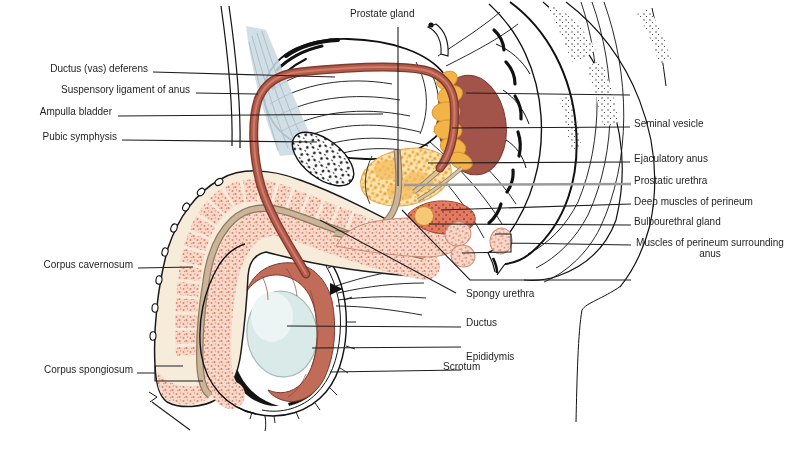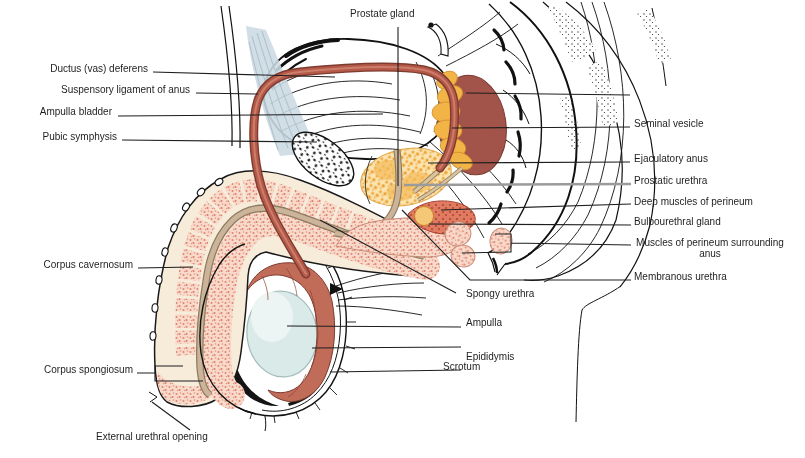--- a/index.html
+++ b/index.html
@@ -271,25 +271,23 @@
   </g>
 </svg>
 
   <div class="lbl" style="top:9px;left:350px">Prostate gland</div>
   <div class="lbl ra" style="top:64px;right:657px">Ductus (vas) deferens</div>
   <div class="lbl ra" style="top:85px;right:615px">Suspensory ligament of anus</div>
   <div class="lbl ra" style="top:107px;right:693px">Ampulla bladder</div>
   <div class="lbl ra" style="top:132px;right:688px">Pubic symphysis</div>
   <div class="lbl ra" style="top:260px;right:672px">Corpus cavernosum</div>
   <div class="lbl ra" style="top:365px;right:672px">Corpus spongiosum</div>
-  <div class="lbl" style="top:432px;left:96px">External urethral opening</div>
   <div class="lbl" style="top:119px;left:634px">Seminal vesicle</div>
   <div class="lbl" style="top:154px;left:634px">Ejaculatory anus</div>
   <div class="lbl" style="top:176px;left:634px">Prostatic urethra</div>
   <div class="lbl" style="top:197px;left:634px">Deep muscles of perineum</div>
   <div class="lbl" style="top:217px;left:634px">Bulbourethral gland</div>
   <div class="lbl wrap" style="top:238px;left:634px">Muscles of perineum surrounding anus</div>
-  <div class="lbl" style="top:272px;left:634px">Membranous urethra</div>
   <div class="lbl" style="top:289px;left:466px">Spongy urethra</div>
-  <div class="lbl" style="top:318px;left:466px">Ampulla</div>
+  <div class="lbl" style="top:318px;left:466px">Ductus</div>
   <div class="lbl" style="top:352px;left:466px">Epididymis</div>
   <div class="lbl" style="top:362px;left:443px">Scrotum</div>
 </div>
 
 </body></html>

